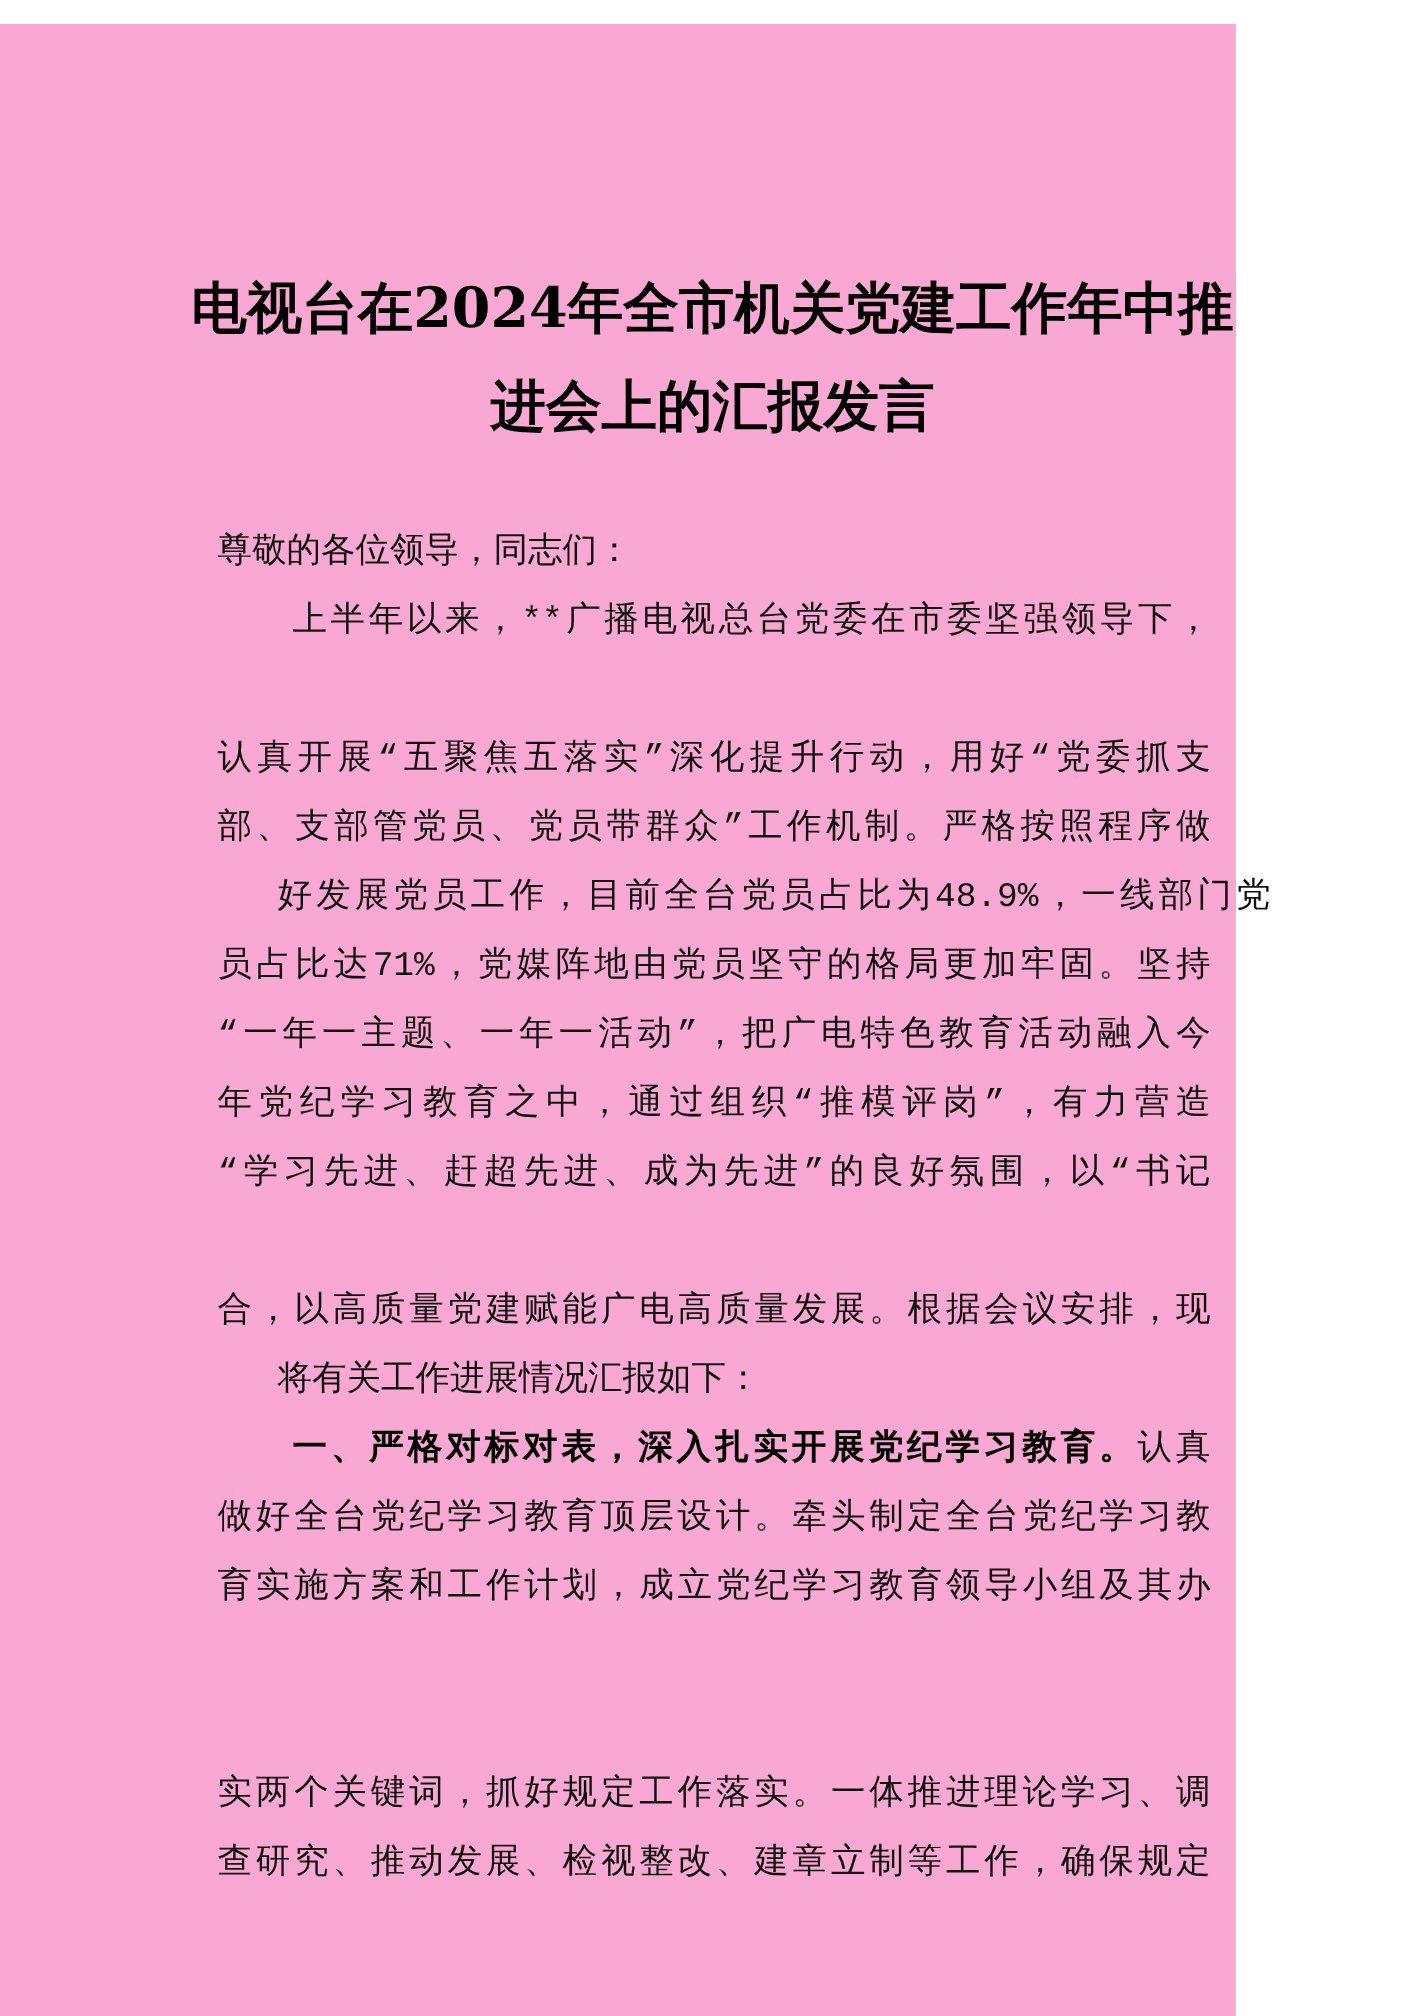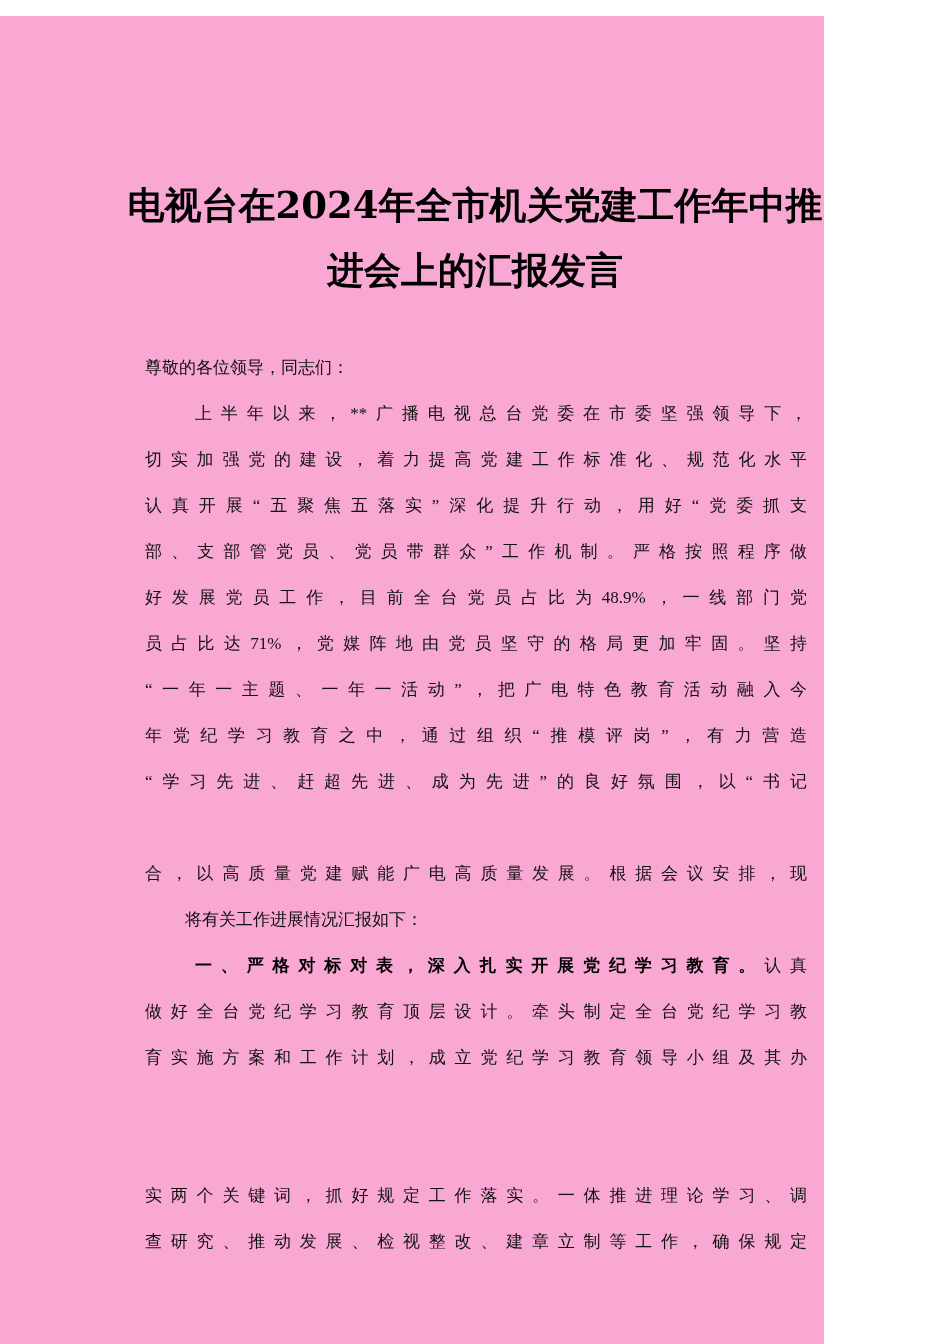--- a/index.html
+++ b/index.html
@@ -6,42 +6,41 @@
   body { width: 950px; height: 1344px; position: relative; overflow: hidden; }
   .page { position: absolute; left: 0; top: 16px; width: 824px; height: 1344px; background: #f9a8d4; }
   .title {
     position: absolute; left: 100px; width: 750px; text-align: center;
     font-family: "DejaVu Serif", "Liberation Serif", serif;
     font-weight: bold; font-size: 37px; color: #000; letter-spacing: 0px;
     white-space: nowrap;
   }
   .line {
     position: absolute; left: 145px; width: 662px;
-    font-family: Liberation Serif, serif;
-    font-size: 17px; color: #111; white-space: nowrap;
+    font-family: Liberation Mono, monospace;
+    font-size: 23px; color: #111; white-space: nowrap;
     text-align: justify; text-align-last: justify; line-height: 30px;
   }
   .line.last { text-align-last: left; }
   .line.indent { left: 195px; width: 612px; }
   .bold { font-weight: bold; color: #000; }
 </style>
 </head>
 <body>
 
 <div class="page">
   <div class="title" style="top:165px;">电视台在2024年全市机关党建工作年中推</div>
   <div class="title" style="top:230px;">进会上的汇报发言</div>
 
   <div class="line last" style="top:337px;">尊敬的各位领导，同志们：</div>
 
   <div class="line indent" style="top:383px;">上半年以来，**广播电视总台党委在市委坚强领导下，</div>
-  <div class="line" style="top:429px;">切实加强党的建设，着力提高党建工作标准化、规范化水平</div>
   <div class="line" style="top:475px;">认真开展“五聚焦五落实”深化提升行动，用好“党委抓支</div>
   <div class="line" style="top:521px;">部、支部管党员、党员带群众”工作机制。严格按照程序做</div>
-  <div class="line" style="top:567px;">好发展党员工作，目前全台党员占比为48.9%，一线部门党</div>
+  <div class="line" style="top:567px;margin-left:40px;">好发展党员工作，目前全台党员占比为48.9%，一线部门党</div>
   <div class="line" style="top:613px;">员占比达71%，党媒阵地由党员坚守的格局更加牢固。坚持</div>
   <div class="line" style="top:659px;">“一年一主题、一年一活动”，把广电特色教育活动融入今</div>
   <div class="line" style="top:705px;">年党纪学习教育之中，通过组织“推模评岗”，有力营造</div>
   <div class="line" style="top:751px;">“学习先进、赶超先进、成为先进”的良好氛围，以“书记</div>
   <div class="line" style="top:843px;">合，以高质量党建赋能广电高质量发展。根据会议安排，现</div>
   <div class="line last" style="top:889px;margin-left:40px;">将有关工作进展情况汇报如下：</div>
 
   <div class="line indent" style="top:935px;">
     <span class="bold">一、严格对标对表，深入扎实开展党纪学习教育。</span><span>认真</span>
   </div>

